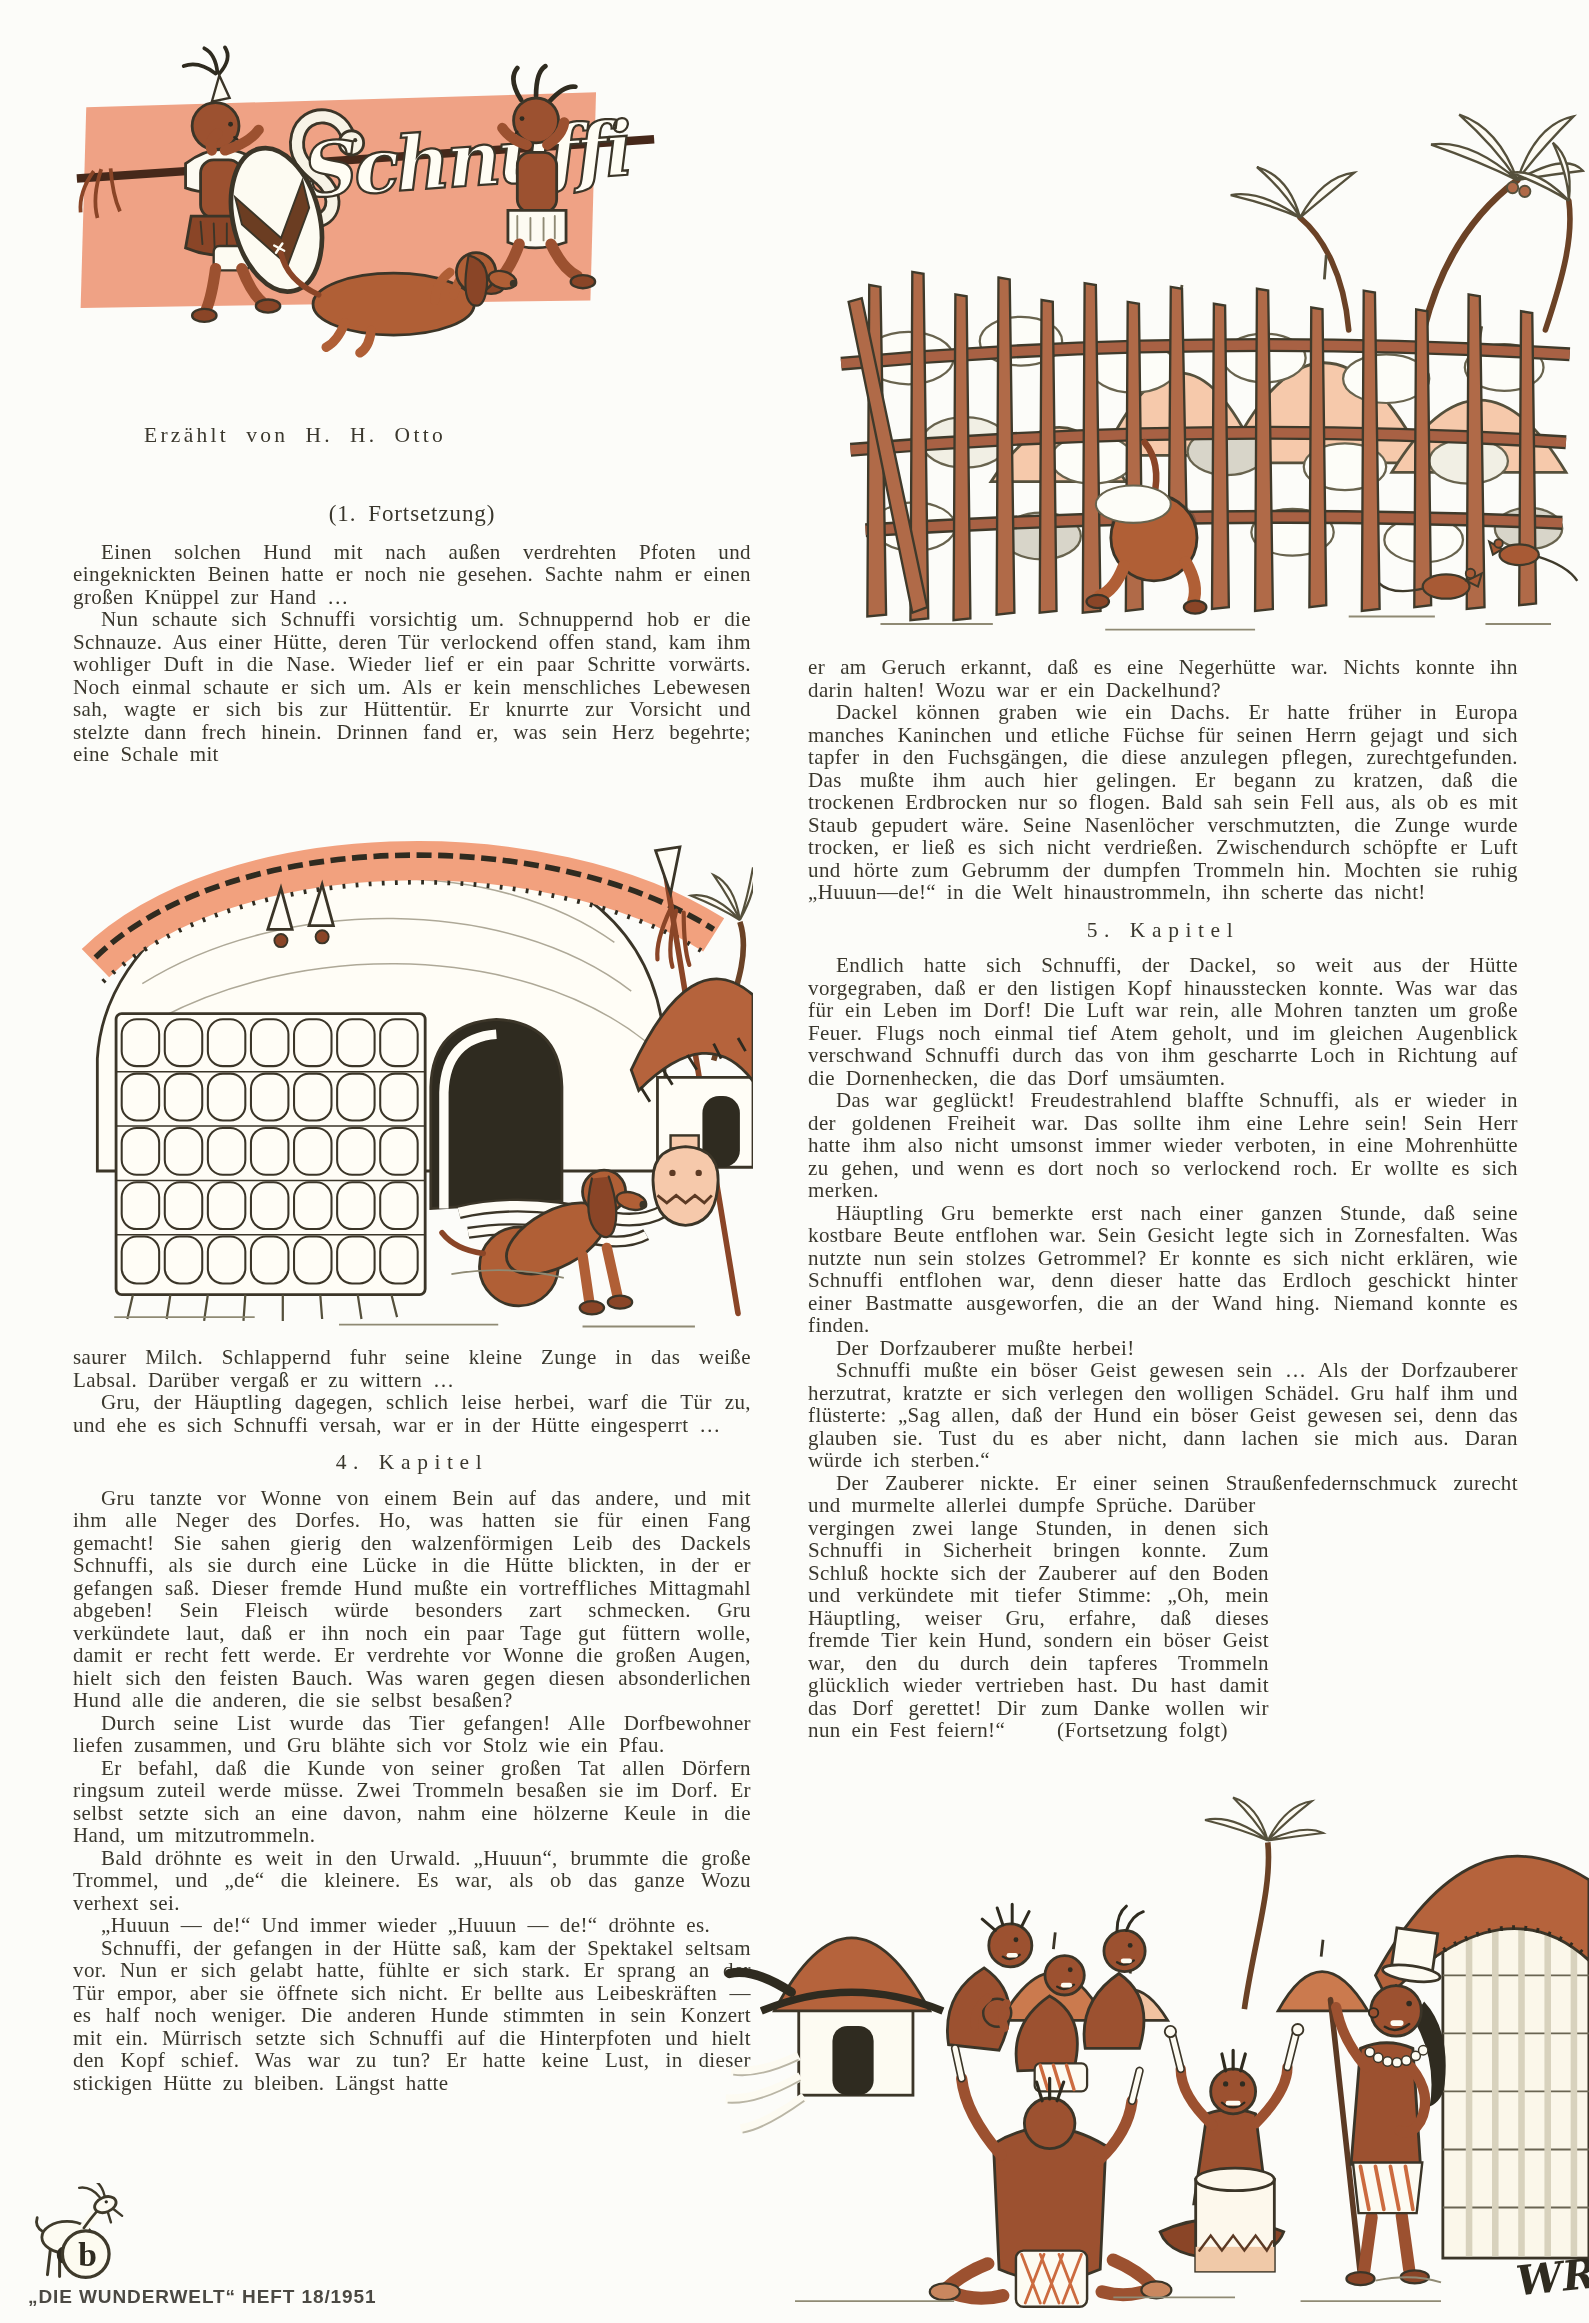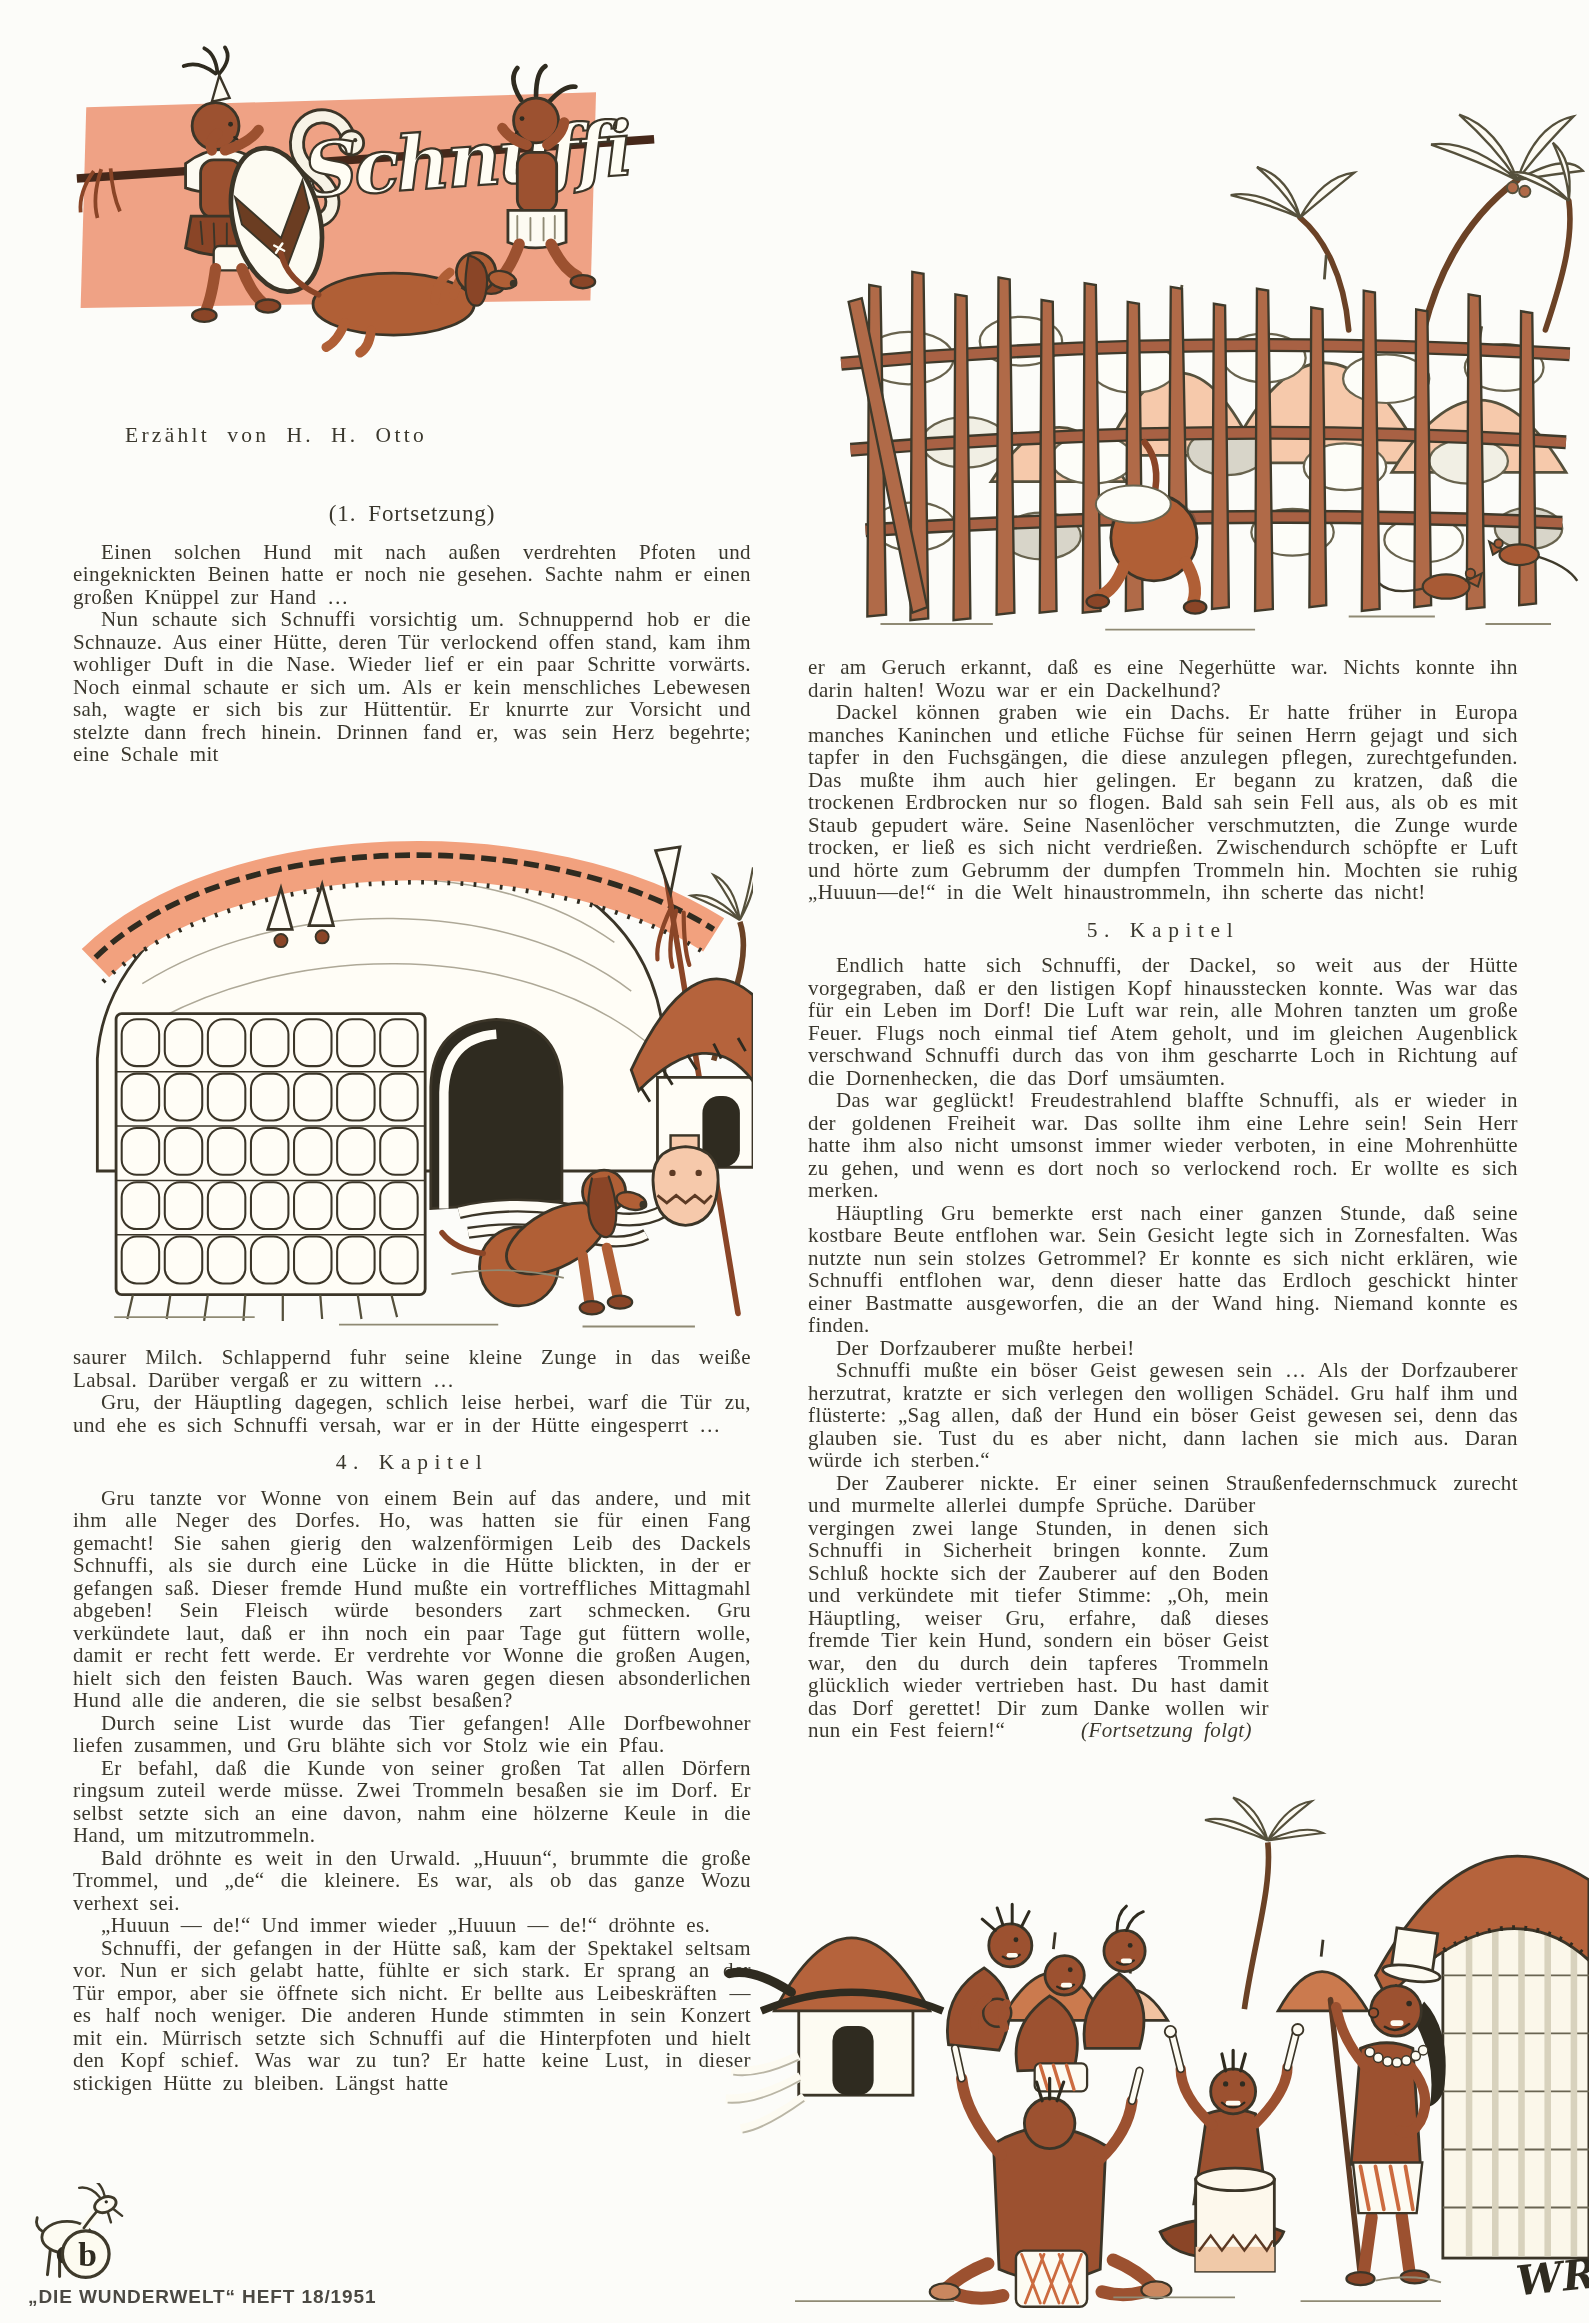--- a/index.html
+++ b/index.html
@@ -18,23 +18,23 @@
   .no-indent{text-indent:0;}
   .cont-heading{
     text-align:center; font-size:23px; margin:0 0 15px 0;
     letter-spacing:0.9px; text-indent:0;
   }
   .chapter-heading{
     text-align:center; font-size:21.5px; letter-spacing:6.6px;
     margin:15px 0 13px 0; text-indent:0; word-spacing:1.9px;
   }
   .tail-narrow{width:461px; text-indent:0; margin:0;}
-  .next-note{margin-left:65px; white-space:nowrap;font-style:italic;}
+  .next-note{margin-left:41px; white-space:nowrap;}
   .byline{
-    position:absolute; left:56px; top:423px; width:440px;
+    position:absolute; left:75px; top:423px; width:440px;
     text-align:center; font-size:21.5px; letter-spacing:3.3px;
     word-spacing:8.4px; color:#3b382e;
   }
   .footer-issue{
     position:absolute; left:28px; top:2286px;
     font-family:"Liberation Sans", sans-serif; font-weight:bold;
     font-size:19px; letter-spacing:0.9px; color:#4b4943;
   }
   .illus{position:absolute;}
   svg{display:block;}

